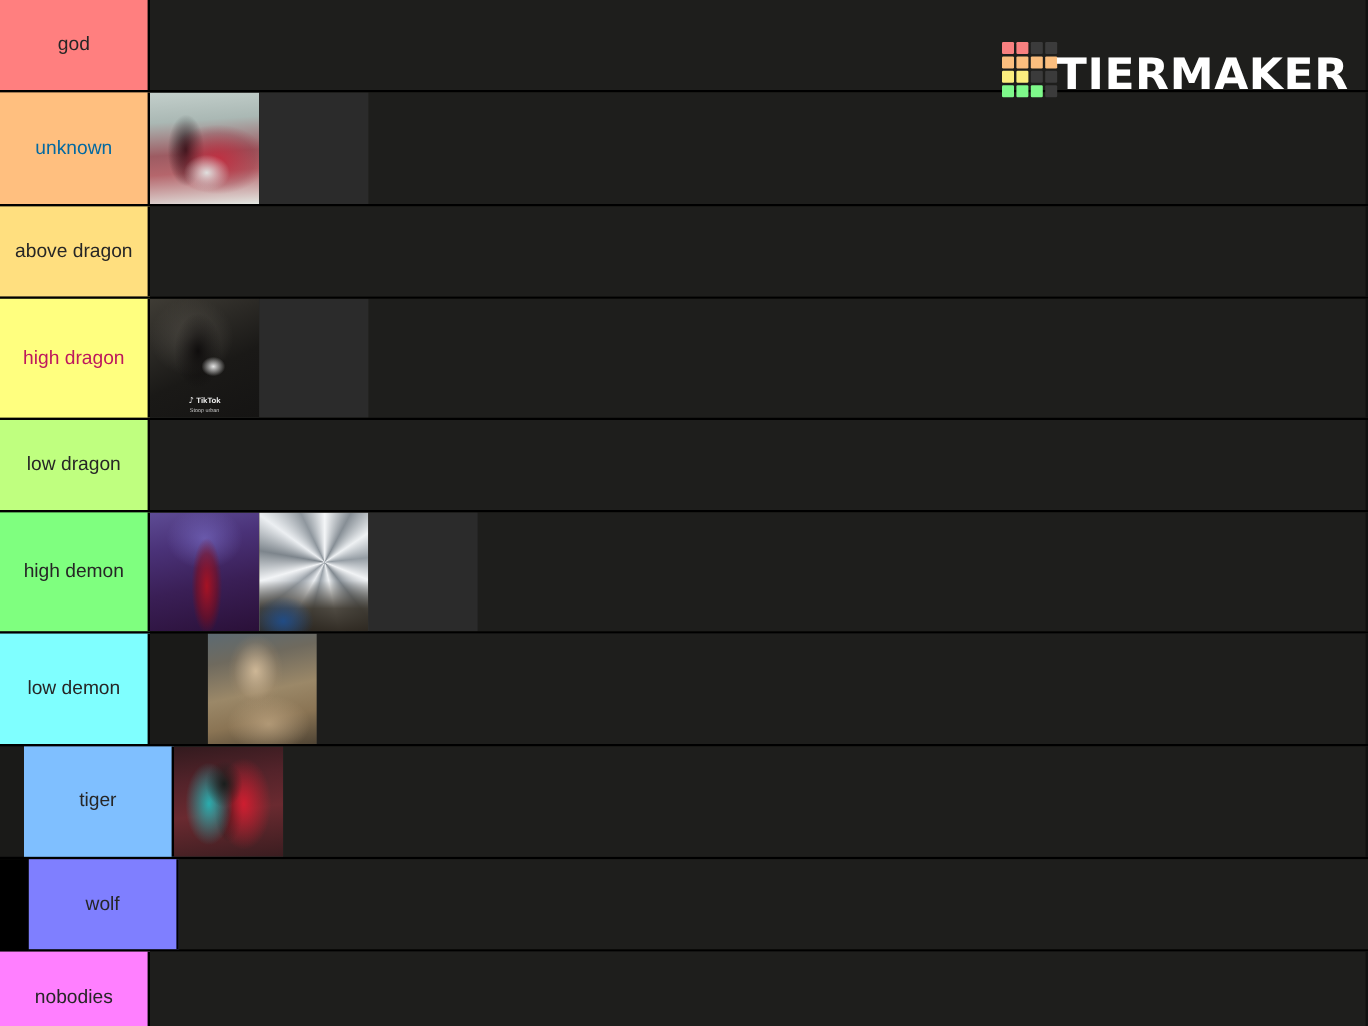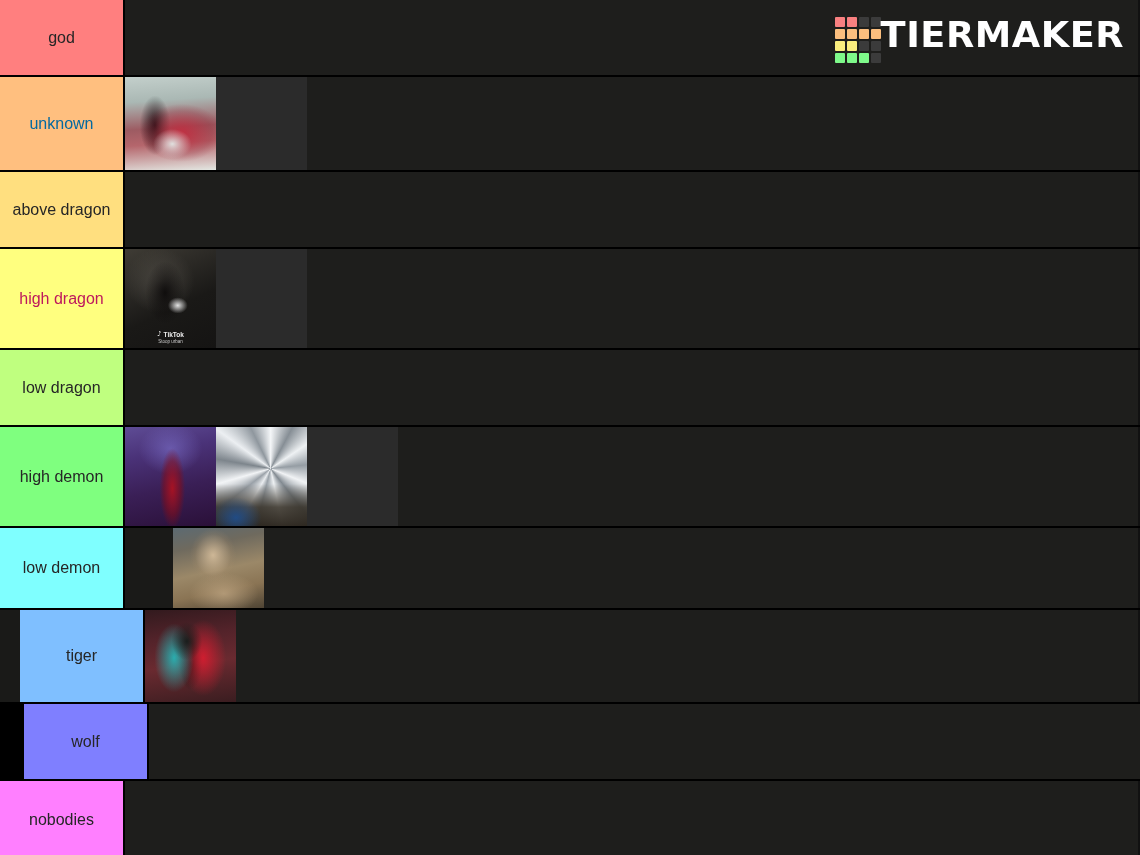--- a/index.html
+++ b/index.html
@@ -18,25 +18,25 @@
     width: 1140px;
     height: 855px;
     background: #000000;
     display: flex;
     flex-direction: column;
   }
 
   
   .logo-bar {
     position: absolute;
-    top: 17px;
+    top: 4px;
     right: 0;
     height: 77px;
     display: flex;
-    align-items: flex-start;
+    align-items: flex-end;
     justify-content: flex-end;
     padding-right: 18px;
     gap: 2px;
     z-index: 5;
     pointer-events: auto;
   }
 
   .logo-grid {
     display: grid;
     grid-template-columns: repeat(4, 10px);
@@ -290,21 +290,21 @@
             <div class="art art-red-cloak"></div>
           </div>
           <div class="thumb">
             <div class="art art-shards"></div>
           </div>
           <div class="thumb">
             <div class="art art-flare"></div>
           </div>
         </div>
       </div>
-      <div class="tier-row" style="height: 82px; gap: 48px;">
+      <div class="tier-row" style="height: 94px; gap: 48px;">
         <div class="tier-label" style="background: rgb(127, 255, 255); color: rgb(38, 38, 38);">low demon</div>
         <div class="tier-items">
           <div class="thumb">
             <div class="art art-giant"></div>
           </div>
         </div>
       </div>
       <div class="tier-row" style="height: 94px;">
         <div class="tier-label" style="background: rgb(127, 191, 255); color: rgb(38, 38, 38); margin-left: 20px;">tiger</div>
         <div class="tier-items">

